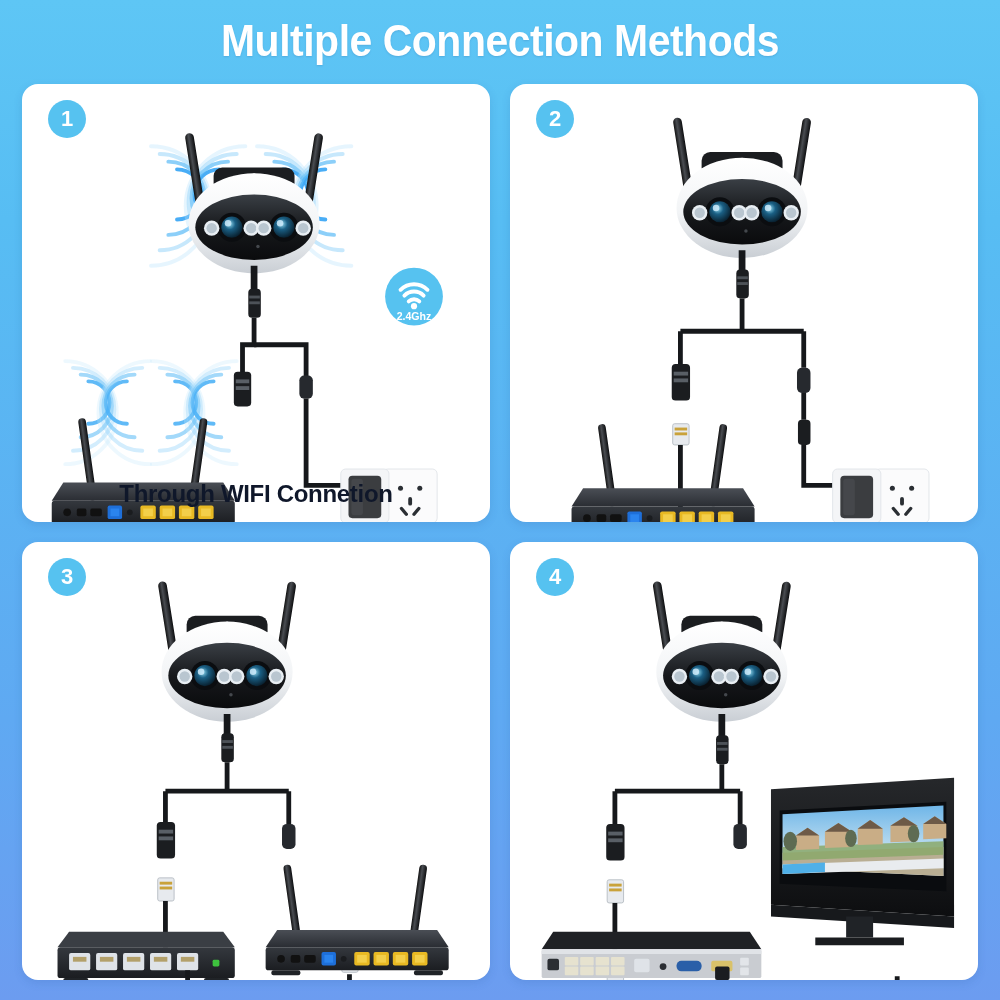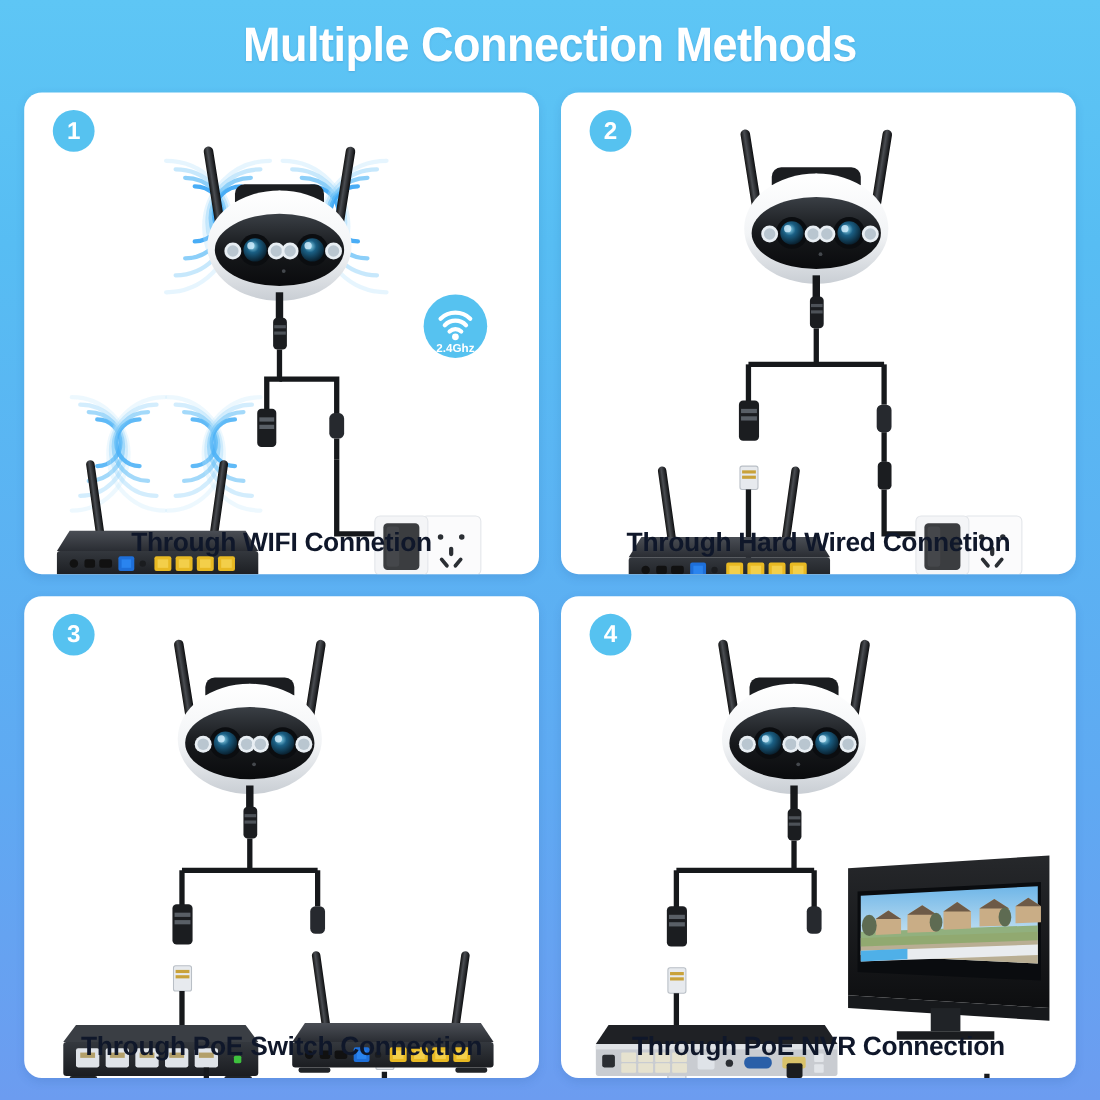--- a/index.html
+++ b/index.html
@@ -339,21 +339,20 @@
         <path d="M389,424 l5,6" stroke="#2b2f34" stroke-width="3.5" stroke-linecap="round"></path>
         <path d="M407,424 l-5,6" stroke="#2b2f34" stroke-width="3.5" stroke-linecap="round"></path>
       </g>
       <g>
         <rect x="326" y="383" width="50" height="56" rx="5" fill="#f4f5f7" stroke="#e2e5e9"></rect>
         <rect x="334" y="390" width="34" height="44" rx="4" fill="#3b3d40"></rect>
         <rect x="337" y="393" width="12" height="38" rx="3" fill="#4e5053" opacity=".55"></rect>
       </g>
     </svg>
     </div>
-    <div class="caption">Through Hard Wired Connetion</div>
   </div>
 
   <div class="panel">
     <div class="badge">3</div>
     <div class="stage">
     <svg class="scene" viewBox="0 0 468 438" preserveAspectRatio="xMidYMid meet">
       <g>
         <rect x="139" y="24" width="9" height="92" rx="4.5" fill="url(#antG)" transform="rotate(-9 143 70)"></rect>
         <rect x="260" y="24" width="9" height="92" rx="4.5" fill="url(#antG)" transform="rotate(9 264 70)"></rect>
         <path d="M171,60 h66 a9,9 0 0 1 9,9 v8 h-84 v-8 a9,9 0 0 1 9,-9 z" fill="#1b1d20"></path>
@@ -447,21 +446,20 @@
             <rect x="359" y="412" width="10" height="8" fill="#f3cf4a"></rect>
         <rect x="376" y="409" width="16" height="14" rx="2" fill="#e8b923"></rect>
             <rect x="379" y="412" width="10" height="8" fill="#f3cf4a"></rect>
         <rect x="396" y="409" width="16" height="14" rx="2" fill="#e8b923"></rect>
             <rect x="399" y="412" width="10" height="8" fill="#f3cf4a"></rect>
         <rect x="250" y="428" width="30" height="5" rx="2" fill="#202327"></rect>
         <rect x="398" y="428" width="30" height="5" rx="2" fill="#202327"></rect>
       </g>
     </svg>
     </div>
-    <div class="caption">Through PoE Switch Connection</div>
   </div>
 
   <div class="panel">
     <div class="badge">4</div>
     <div class="stage">
     <svg class="scene" viewBox="0 0 468 438" preserveAspectRatio="xMidYMid meet">
       <defs>
         <linearGradient id="skyG" x1="0" y1="0" x2="0" y2="1">
           <stop offset="0" stop-color="#6fb6e8"></stop>
               <stop offset="0.6" stop-color="#bdddf0"></stop>
@@ -579,16 +577,15 @@
           </g>
           <path d="M274,318 L441,312 L441,322 L274,328 Z" fill="#e9ecef"></path>
           <path d="M274,318 L318,316 L318,326 L274,328 Z" fill="#4fb0e8"></path>
         </g>
         <path d="M262,360 L452,372 L452,384 L262,372 Z" fill="#17191c"></path>
         <path d="M340,372 h28 v22 h-28 z" fill="#202327"></path>
         <path d="M308,394 h92 v8 h-92 z" fill="#1a1c1f"></path>
       </g>
     </svg>
     </div>
-    <div class="caption">Through PoE NVR Connection</div>
   </div>
 
 </div>
 
 </body></html>

